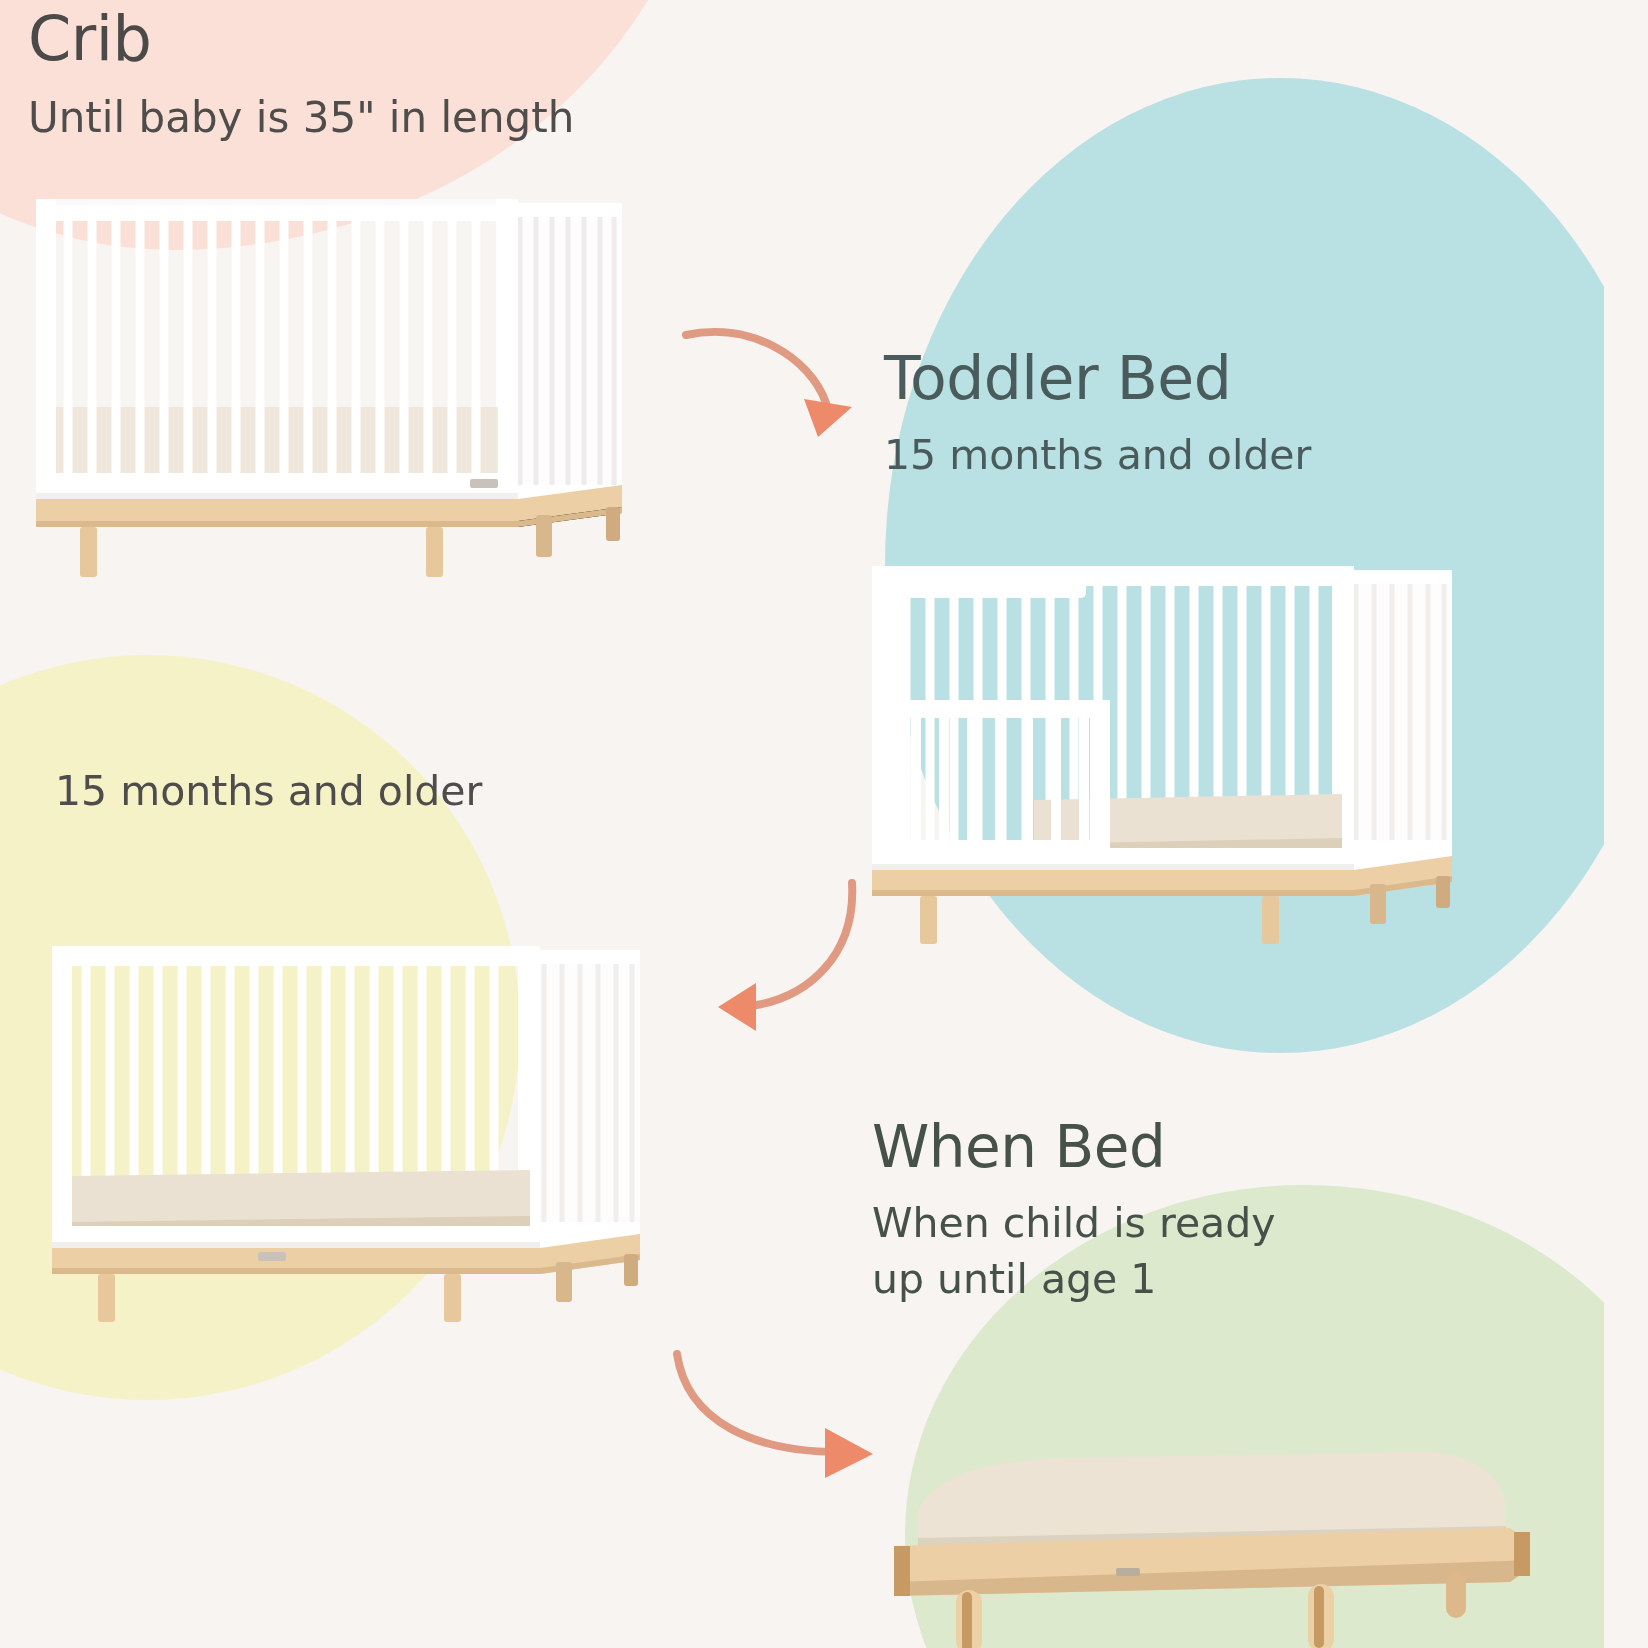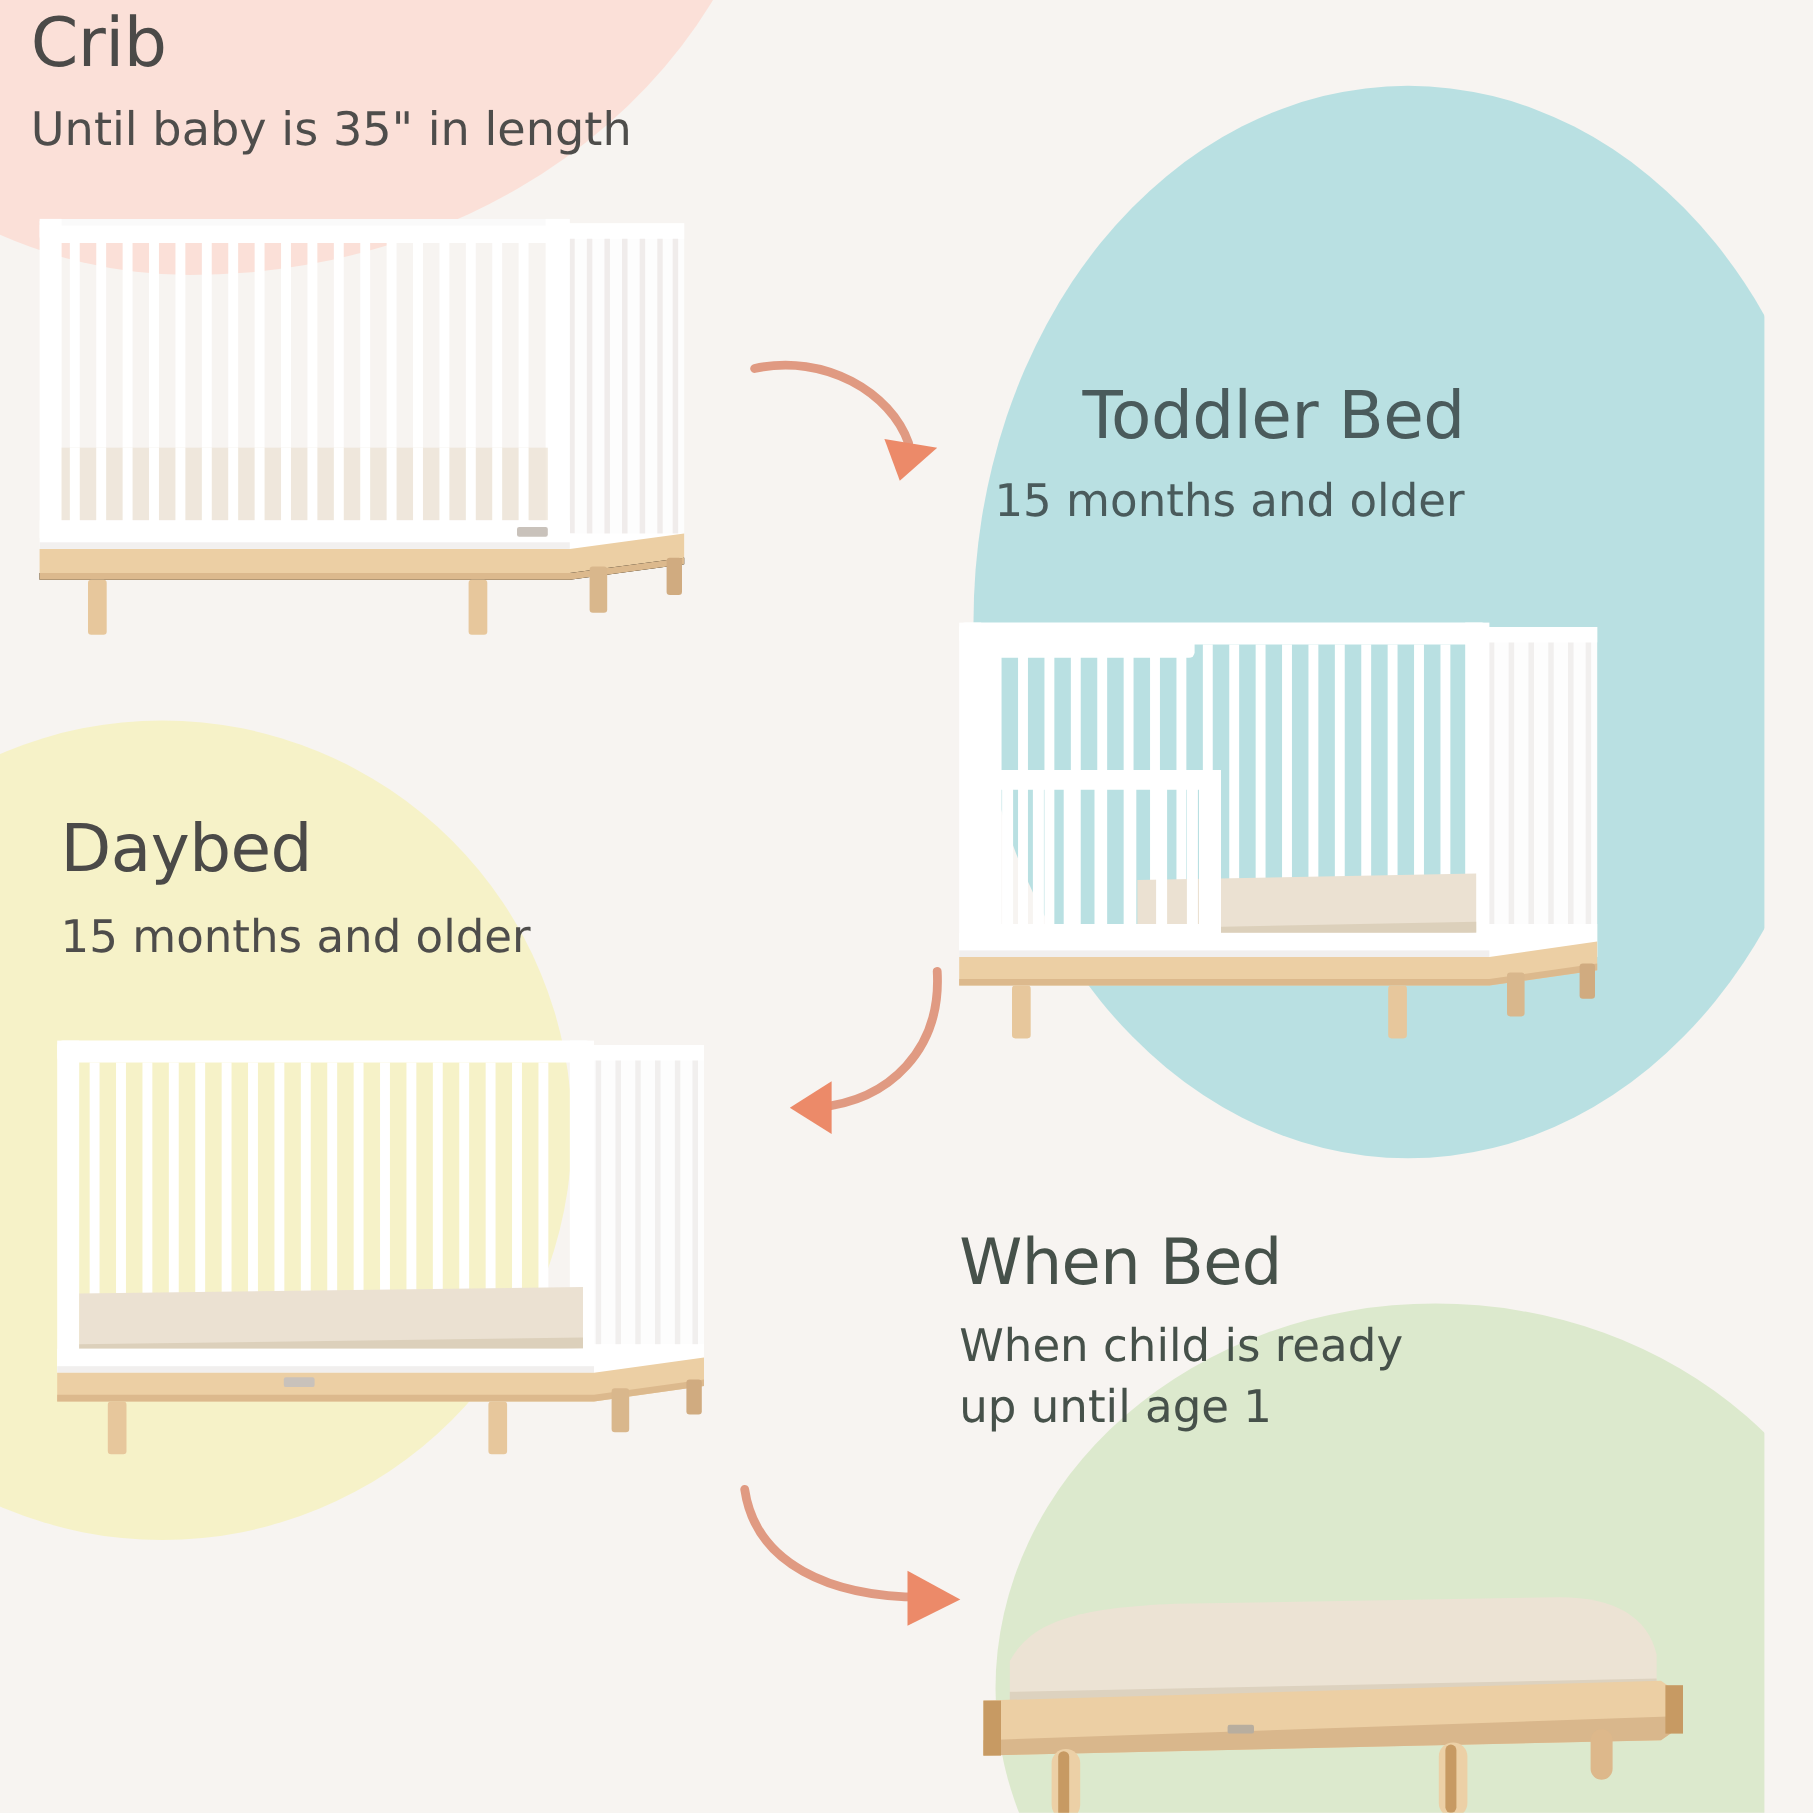--- a/index.html
+++ b/index.html
@@ -41,21 +41,21 @@
     font-family:"DejaVu Sans", sans-serif;
     font-weight:400;
     color:#8f8d8b;
     white-space:nowrap;
   }
 
   #txt-crib      {left:28px;  top:8px;}
   #txt-crib .title{font-size:62px;}
   #txt-crib .subtitle{font-size:42px;margin-top:22px;}
 
-  #txt-toddler   {left:904px; top:348px;text-align:right;}
+  #txt-toddler   {left:884px; top:348px;}
   #txt-toddler .title{font-size:60px;color:#4a5b5c;}
   #txt-toddler .subtitle{font-size:41px;margin-top:22px;color:#4a5b5c;}
 
   #txt-daybed    {left:55px;  top:742px;}
   #txt-daybed .title{font-size:60px;}
   #txt-daybed .subtitle{font-size:41px;margin-top:24px;}
 
   #txt-floor     {left:872px; top:1118px;}
   #txt-floor .title{font-size:58px;color:#46514a;}
   #txt-floor .subtitle{font-size:41px;margin-top:22px;color:#46514a;}
@@ -277,21 +277,20 @@
 
 
   <div class="arrow" id="arrow-2">
     <svg width="230" height="190" viewBox="0 0 230 190">
       <path d="M 192 28 C 196 98 150 146 82 152" stroke="#e09a82" stroke-width="8" fill="none" stroke-linecap="round"></path>
       <polygon points="96,128 96,176 58,152" fill="#ec8a69"></polygon>
     </svg>
   </div>
 
   <div class="tbox" id="txt-daybed">
-    <div class="title">Daybed</div>
     <div class="subtitle">15 months and older</div>
   </div>
 
   <div class="furn" id="furn-daybed">
     <svg width="610" height="380" viewBox="0 0 610 380">
 
       <g>
         <rect x="488" y="20" width="112" height="300" fill="#fdfdfd"></rect>
         <rect x="488" y="20" width="112" height="14" fill="#ffffff"></rect>
         <g stroke="#f1efee" stroke-width="5">

